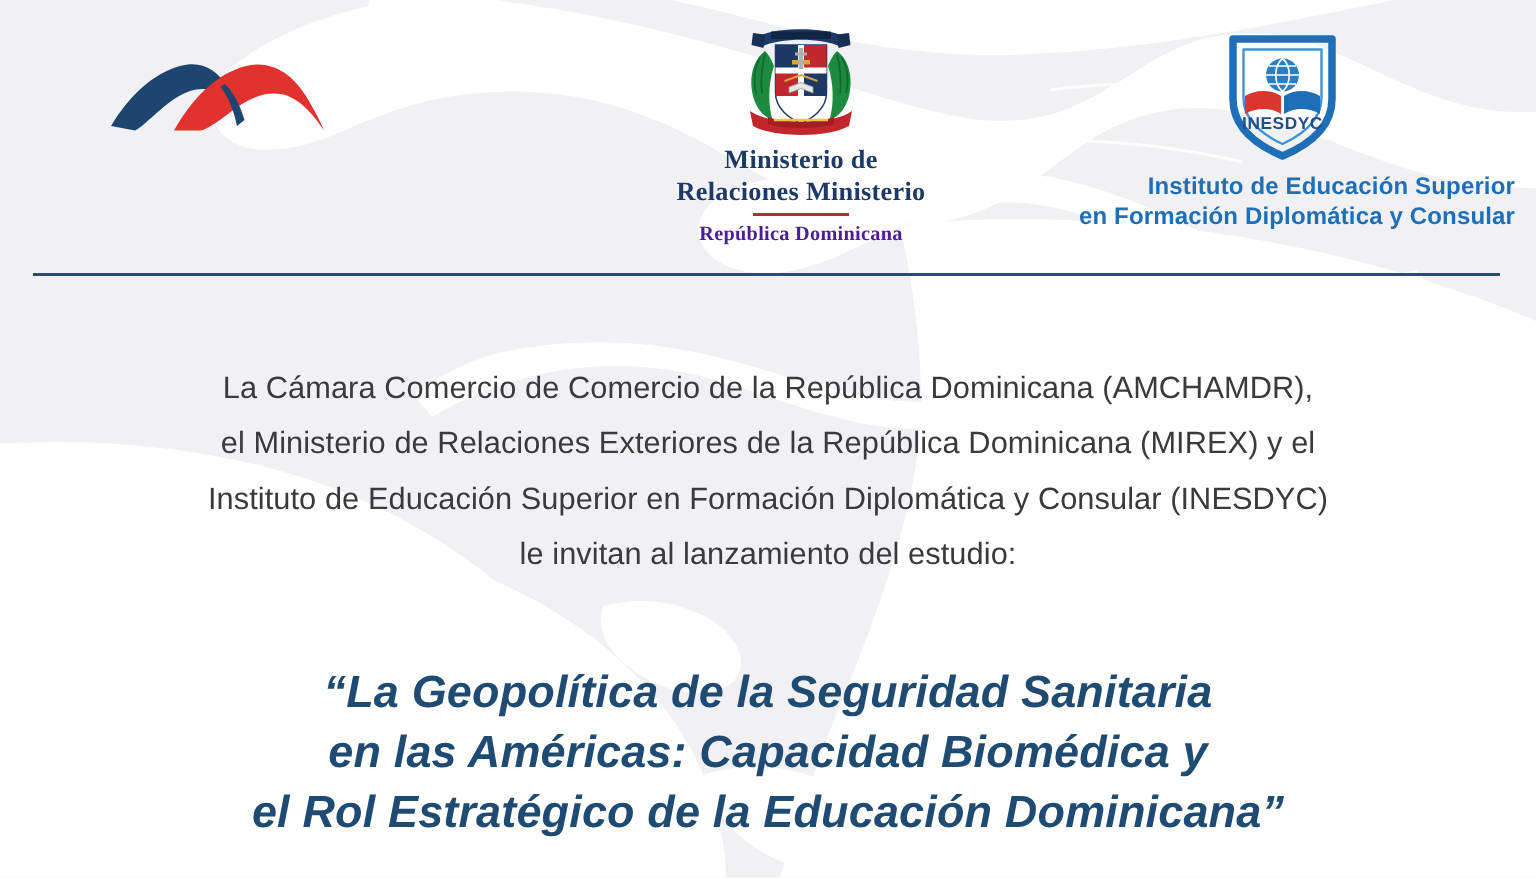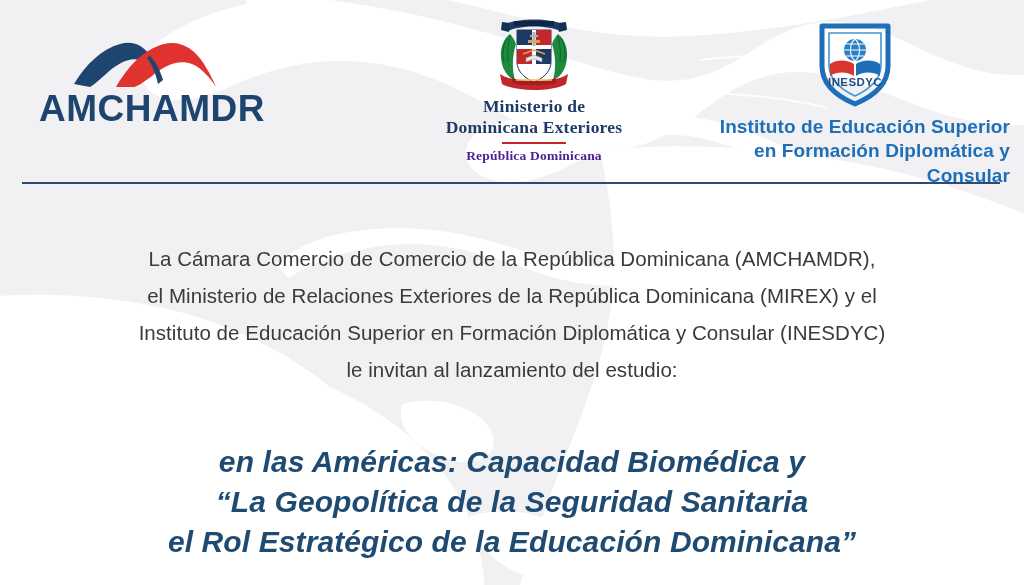--- a/index.html
+++ b/index.html
@@ -114,21 +114,21 @@
     text-align: right;
   }
   .inesdyc-shield {
     width: 82px;
     height: 92px;
     display: block;
     margin: 0 auto;
   }
   .inesdyc-name {
     margin-top: 7px;
-    font-size: 19px;
+    font-size: 16px;
     font-weight: 700;
     line-height: 1.28;
     color: #1f6fb8;
     letter-spacing: 0.1px;
   }
 
   
   .divider {
     position: absolute;
     left: 22px;
@@ -204,21 +204,20 @@
   </svg>
 
   <div class="logo-band">
 
     <div class="logo-amcham">
       <svg class="amcham-swoosh" viewBox="0 0 145 48" aria-hidden="true">
         <path d="M2,44 C14,24 30,9 48,4 C62,0 72,6 80,18 C85,25 88,33 90,40 C84,30 77,22 68,20 C56,17 44,25 34,34 C27,40 22,45 18,47 Z" fill="#1e4470"></path>
         <path d="M44,47 C56,26 72,9 92,4 C108,0 122,8 132,24 C138,34 142,42 144,47 C138,38 130,28 120,24 C106,19 92,26 80,36 C72,42 66,46 62,47 Z" fill="#e0322e"></path>
         <path d="M78,16 C84,22 88,30 91,40 L86,44 C84,34 80,24 75,18 Z" fill="#1e4470"></path>
       </svg>
-      <div class="amcham-word">AMCHAMDR</div>
     </div>
 
     <div class="logo-mirex">
       <svg class="mirex-arms" viewBox="0 0 88 78" aria-hidden="true">
 
         <path d="M16,10 C28,4 60,4 72,10 L70,17 C58,11 30,11 18,17 Z" fill="#1d3a66"></path>
         <path d="M12,8 L20,9 L19,18 L11,16 Z" fill="#162f55"></path>
         <path d="M76,8 L68,9 L69,18 L77,16 Z" fill="#162f55"></path>
         <path d="M24,7 L64,7 L64,12 L24,12 Z" fill="#102443"></path>
 
@@ -242,21 +241,21 @@
         <rect x="40" y="21" width="8" height="2" fill="#b0b0b0"></rect>
         <path d="M36,44 L44,41 L52,44 L52,48 L44,45 L36,48 Z" fill="#e8e8e8" stroke="#999" stroke-width="0.6"></path>
         <path d="M33,40 L44,36 L55,40" stroke="#d9a441" stroke-width="1.4" fill="none"></path>
 
         <path d="M10,60 C24,70 64,70 78,60 L76,70 C62,78 26,78 12,70 Z" fill="#c1272d"></path>
         <path d="M22,64 C32,68 56,68 66,64 L66,69 C56,72 32,72 22,69 Z" fill="#a51d22"></path>
         <path d="M26,66 L62,66" stroke="#f0c24b" stroke-width="1.6"></path>
       </svg>
       <div class="mirex-name">
         <div>Ministerio de</div>
-        <div>Dominicana Exteriores</div>
+        <div>Relaciones Ministerio</div>
       </div>
       <div class="mirex-rule"></div>
       <div class="mirex-country">República Dominicana</div>
     </div>
 
     <div class="logo-inesdyc">
       <svg class="inesdyc-shield" viewBox="0 0 82 92" aria-hidden="true">
         <path d="M8,10 L74,10 L74,50 C74,68 60,80 41,88 C22,80 8,68 8,50 Z" fill="none" stroke="#1f6fb8" stroke-width="5" stroke-linejoin="round"></path>
         <path d="M15,17 L67,17 L67,49 C67,63 56,73 41,80 C26,73 15,63 15,49 Z" fill="none" stroke="#3f93d6" stroke-width="1.6" stroke-linejoin="round"></path>
 
@@ -279,18 +278,18 @@
   <div class="divider"></div>
 
   <div class="invitation">
     <span class="line">La Cámara Comercio de Comercio de la República Dominicana (AMCHAMDR),</span>
     <span class="line">el Ministerio de Relaciones Exteriores de la República Dominicana (MIREX) y el</span>
     <span class="line">Instituto de Educación Superior en Formación Diplomática y Consular (INESDYC)</span>
     <span class="line">le invitan al lanzamiento del estudio:</span>
   </div>
 
   <div class="study-title">
+    <span class="line">“La Geopolítica de la Seguridad Sanitaria</span>
     <span class="line">en las Américas: Capacidad Biomédica y</span>
-    <span class="line">“La Geopolítica de la Seguridad Sanitaria</span>
     <span class="line">el Rol Estratégico de la Educación Dominicana”</span>
   </div>
 
 </div>
 
 </body></html>

